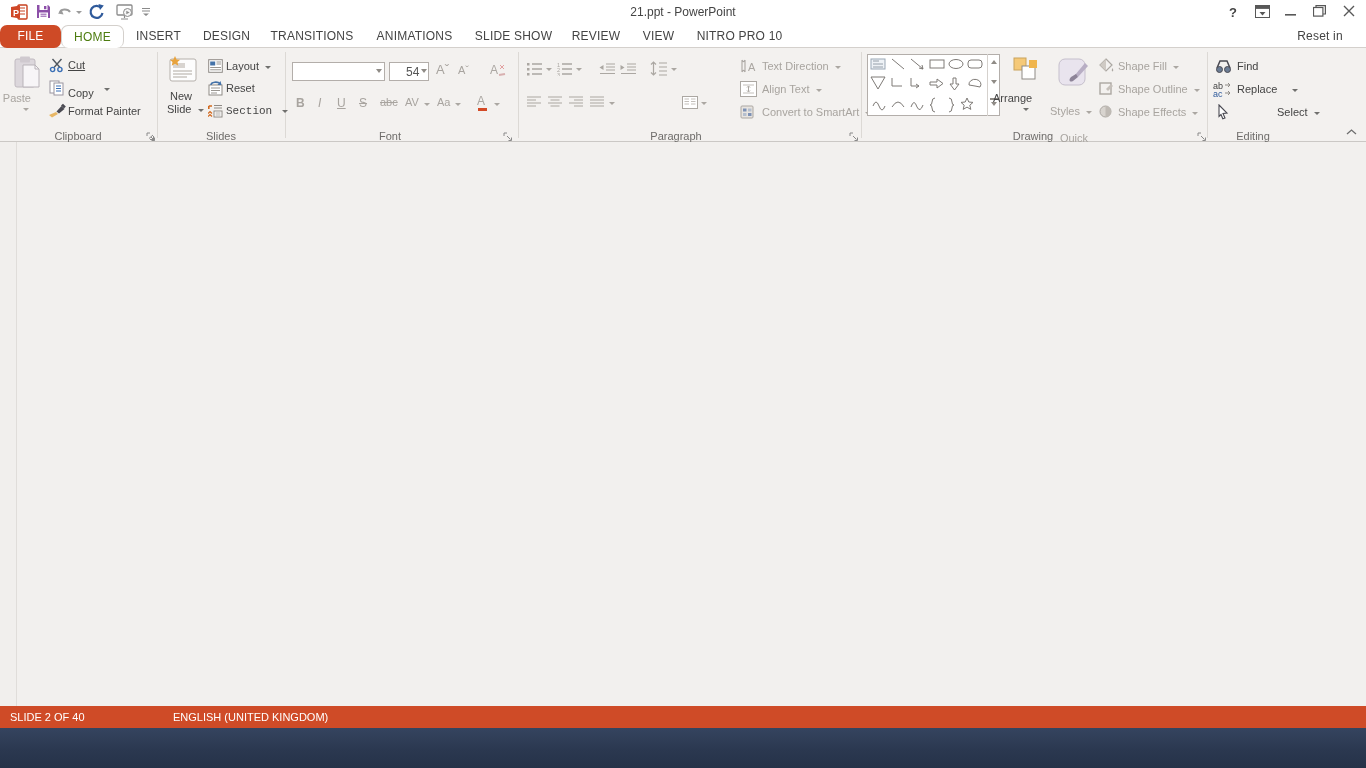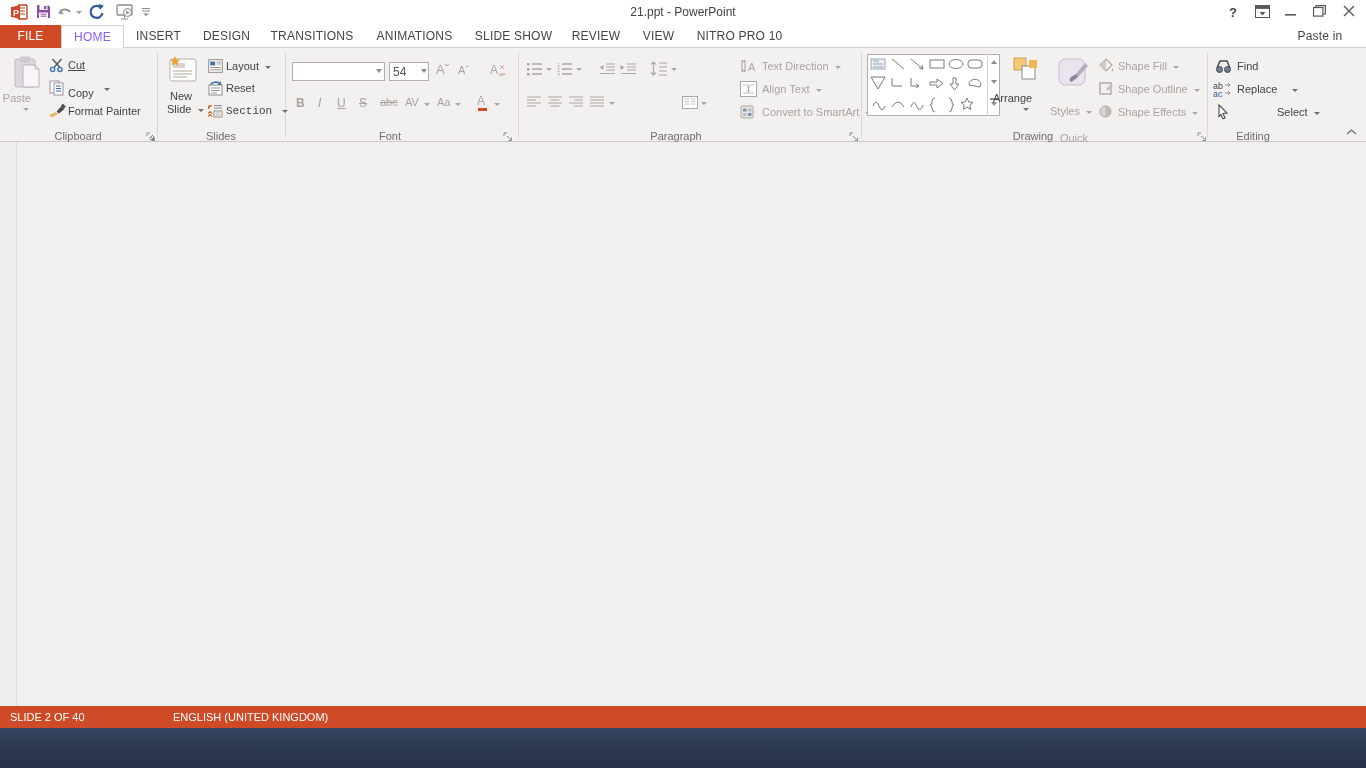--- a/index.html
+++ b/index.html
@@ -4,21 +4,21 @@
 <style>
   * { margin:0; padding:0; box-sizing:border-box; }
   html,body { width:1366px; height:768px; overflow:hidden; font-family:"Liberation Sans", sans-serif; }
   #win { position:relative; width:1366px; height:768px; background:#fff; }
   .abs { position:absolute; }
   
   #titlebar { position:absolute; left:0; top:0; width:1366px; height:25px; background:#fff; }
   .ttxt { position:absolute; top:5px; font-size:12px; color:#444; }
   
   #tabrow { position:absolute; left:0; top:25px; width:1366px; height:23px; background:#fff; border-bottom:1px solid #d4d0cc; }
-  .tab { position:absolute; top:0; height:23px; line-height:23px; font-size:12px; color:#444; text-align:center; letter-spacing:0.2px;}
+  .tab { position:absolute; top:0; height:23px; line-height:23px; font-size:12px; color:#444; text-align:center; letter-spacing:0.2px;border-radius:7px;}
   
   #ribbon { position:absolute; left:0; top:48px; width:1366px; height:94px; background:#f3f1ef; border-bottom:1px solid #cbc8c5; }
   .gsep { position:absolute; top:4px; width:1px; height:86px; background:#dcd9d5; }
   .glabel { position:absolute; top:82px; font-size:11px; color:#6e6c6a; width:120px; text-align:center; }
   .dlg { position:absolute; width:10px; height:10px; }
   .rtxt { font-size:11px; color:#444; position:absolute; white-space:nowrap; }
   .gtxt { font-size:11px; color:#a8a49f; position:absolute; white-space:nowrap; }
   .dd { display:inline-block; width:0; height:0; border-left:3px solid transparent; border-right:3px solid transparent; border-top:3px solid #70706e; vertical-align:middle; margin-left:3px;}
   .ddg { border-top-color:#aba7a2; }
   
@@ -88,30 +88,30 @@
         <path d="M3 2.5 V0.7 H12.4 V9 H10" fill="none" stroke="#585858" stroke-width="1.2"></path>
       </svg>
       <svg class="abs" style="left:1343px;top:5px;" width="13" height="12" viewBox="0 0 13 12">
         <path d="M1 1 L11 11 M11 1 L1 11" stroke="#585858" stroke-width="1.4"></path>
       </svg>
     </div>
   </div>
 
   <div id="tabrow">
     <div class="tab" style="left:0;width:61px;background:#ce4a26;color:#fff;">FILE</div>
-    <div class="tab" style="left:61px;width:63px;background:#fff;color:#8b5cf6;border:1px solid #d4d0cc;border-bottom:none;">HOME</div>
+    <div class="tab" style="left:61px;width:63px;background:#fff;color:#4d7c0f;border:1px solid #d4d0cc;border-bottom:none;">HOME</div>
     <div class="tab" style="left:124px;width:69px;">INSERT</div>
     <div class="tab" style="left:193px;width:67px;">DESIGN</div>
     <div class="tab" style="left:260px;width:104px;">TRANSITIONS</div>
     <div class="tab" style="left:364px;width:101px;">ANIMATIONS</div>
     <div class="tab" style="left:465px;width:97px;">SLIDE SHOW</div>
     <div class="tab" style="left:562px;width:68px;">REVIEW</div>
     <div class="tab" style="left:630px;width:57px;">VIEW</div>
     <div class="tab" style="left:687px;width:105px;">NITRO PRO 10</div>
-    <div class="tab" style="left:1290px;width:60px;">Paste in</div>
+    <div class="tab" style="left:1290px;width:60px;">Reset in</div>
   </div>
 
   <div id="ribbon">
     <div class="gsep" style="left:157px;"></div>
     <div class="gsep" style="left:285px;"></div>
     <div class="gsep" style="left:518px;"></div>
     <div class="gsep" style="left:861px;"></div>
     <div class="gsep" style="left:1207px;"></div>
     <div class="glabel" style="left:18px;">Clipboard</div>
     <div class="glabel" style="left:161px;">Slides</div>
@@ -178,21 +178,21 @@
         <path d="M0.8 2 L4 2 M0.8 2 L0.8 5" stroke="#d2691e" stroke-width="1.6" fill="none"></path>
         <path d="M6 1.5h8M6 4h8" stroke="#8f8b86" stroke-width="1.2"></path>
         <rect x="6" y="7" width="8" height="6" fill="#fff" stroke="#8f8b86"></rect>
         <path d="M7.5 9h5M7.5 11h5" stroke="#b0aca7" stroke-width="1"></path>
         <path d="M0 9.5 l2-2 2 2 M0 12.5 l2-2 2 2" stroke="#d2691e" stroke-width="1.2" fill="none"></path>
       </svg>
       <div class="rtxt" style="left:226px;top:57px;font-family:Liberation Mono, monospace;">Section <span class="dd"></span></div>
 
       <div class="abs" style="left:292px;top:14px;width:93px;height:19px;background:#fff;border:1px solid #b3aeaa;"></div>
       <div class="abs" style="left:376px;top:21px;width:0;height:0;border-left:3px solid transparent;border-right:3px solid transparent;border-top:4px solid #8f8b86;"></div>
-      <div class="abs" style="left:389px;top:14px;width:40px;height:19px;background:#fff;border:1px solid #b3aeaa;font-size:12px;color:#555;padding:2px 0 0 3px;">54</div>
+      <div class="abs" style="left:389px;top:14px;width:40px;height:19px;background:#fff;border:1px solid #b3aeaa;font-size:12px;color:#555;padding:2px 0 0 16px;">54</div>
       <div class="abs" style="left:421px;top:21px;width:0;height:0;border-left:3px solid transparent;border-right:3px solid transparent;border-top:4px solid #8f8b86;"></div>
       <div class="gtxt" style="left:436px;top:14px;font-size:13px;">Aˇ</div>
       <div class="gtxt" style="left:458px;top:16px;font-size:11px;">Aˇ</div>
       <svg class="abs" style="left:490px;top:14px;" width="17" height="16" viewBox="0 0 17 16">
         <text x="0" y="12" font-size="12" fill="#aba7a2" font-family="Liberation Sans">A</text>
         <path d="M10 3 l4 4 M14 3 l-4 4" stroke="#e2a0a0" stroke-width="1"></path>
         <path d="M9 13 l6-1" stroke="#d8b0b0" stroke-width="2"></path>
       </svg>
       <div class="gtxt" style="left:296px;top:48px;font-size:12px;font-weight:bold;">B</div>
       <div class="gtxt" style="left:318px;top:48px;font-size:12px;font-style:italic;">I</div>

